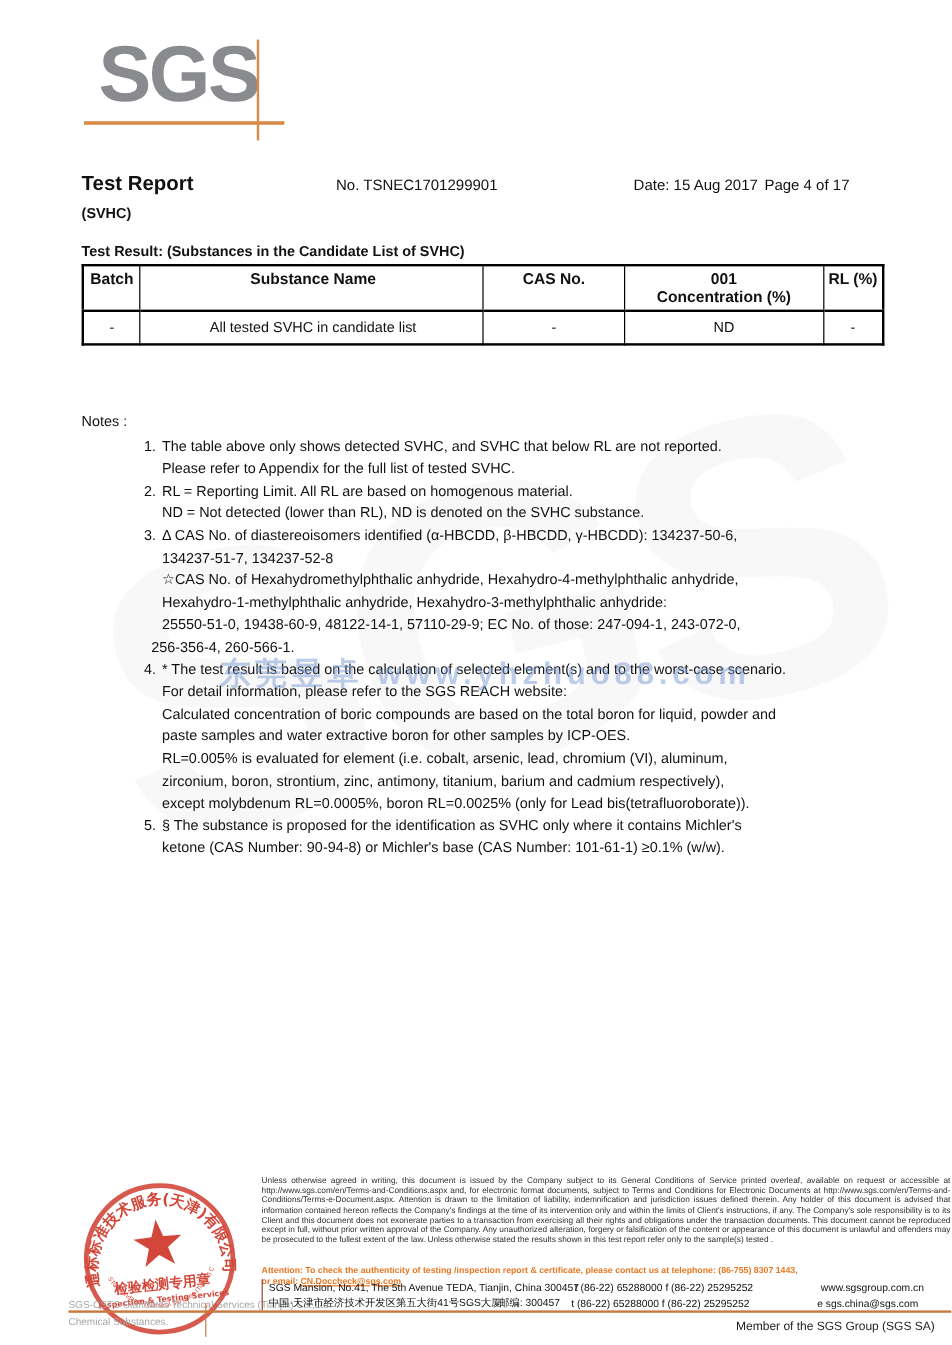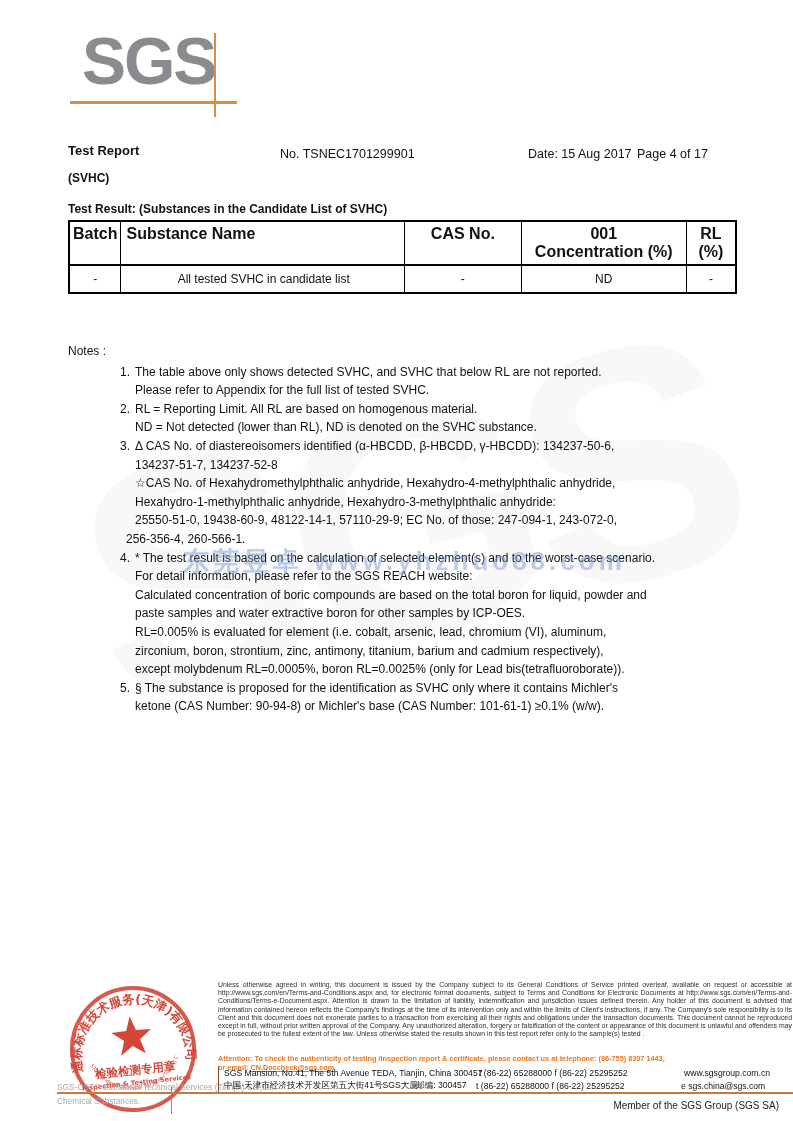--- a/index.html
+++ b/index.html
@@ -6,32 +6,32 @@
   body{
     width:793px;height:1121px;position:relative;background:#ffffff;
     font-family:"Liberation Sans",sans-serif;color:#111;overflow:hidden;
   }
   
   .logo-text{position:absolute;left:82px;top:26px;font-size:66px;font-weight:bold;
     color:#8a8b8e;letter-spacing:-2px;line-height:70px;}
   .logo-hline{position:absolute;left:70px;top:101px;width:167px;height:3px;background:#d98c4a;}
   .logo-vline{position:absolute;left:214px;top:33px;width:2px;height:84px;background:#d98c4a;}
   
-  .title1{position:absolute;left:68px;top:143px;font-size:13px;font-weight:bold;}
+  .title1{position:absolute;left:68px;top:143px;font-size:17px;font-weight:bold;}
   .title2{position:absolute;left:68px;top:171px;font-size:12px;font-weight:bold;}
   .hinfo{position:absolute;top:147px;font-size:12.5px;}
   .hinfo.no{left:280px;} .hinfo.date{left:528px;} .hinfo.page{left:637px;}
   
   .section-title{position:absolute;left:68px;top:202px;font-size:12px;font-weight:bold;}
   .tbl-wrap{position:absolute;left:68px;top:220px;}
   table.ttable{border-collapse:collapse;width:669px;font-size:12px;border:2.5px solid #000;}
   .ttable th,.ttable td{border:1px solid #000;}
-  .ttable th{border-bottom:2px solid #000;font-weight:bold;padding:3px 3px;font-size:16px;vertical-align:top;}
+  .ttable th{border-bottom:2px solid #000;font-weight:bold;padding:3px 3px;font-size:13px;vertical-align:top;}
   .ttable td{height:24px;text-align:center;padding:1px 3px;}
-  .al{text-align:left;padding-left:5px !important;}
+  .al{text-align:center;padding-left:5px !important;}
   
   .notes{position:absolute;left:68px;top:327px;width:690px;font-size:12px;line-height:18.6px;margin-top:15px;}
   .notes-label{margin-bottom:2px;}
   .note{display:flex;}
   .note .num{width:62px;text-align:right;margin-right:5px;flex:none;}
   .note .nlines{flex:1;}
   .u{text-decoration:underline;}
   .outdent{margin-left:-9px;}
   
   .ghost{position:absolute;left:80px;top:330px;font-size:330px;font-weight:bold;

